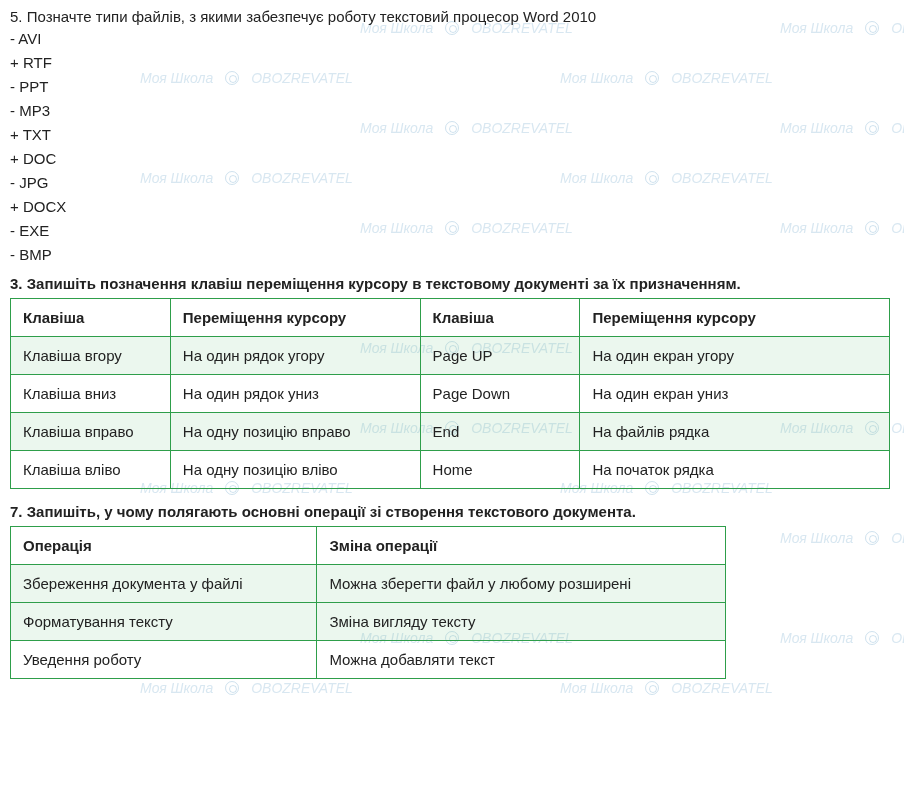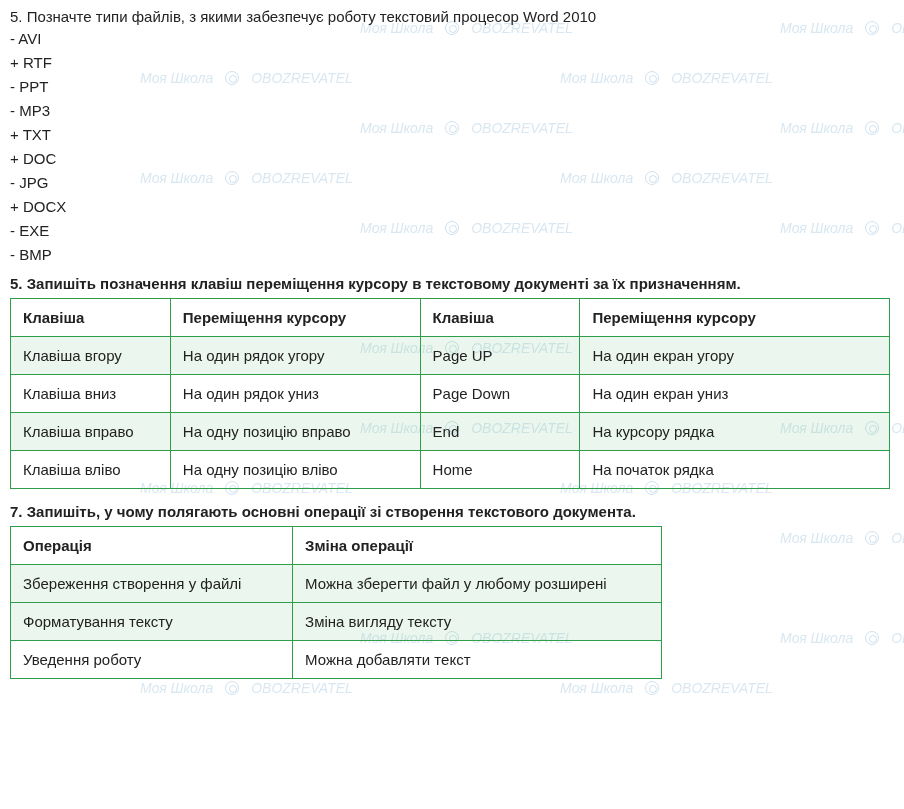--- a/index.html
+++ b/index.html
@@ -47,21 +47,21 @@
     .content { position: relative; z-index: 1; }
     .q-title { font-weight: 400; margin-bottom: 2px; }
     .q-title.bold { font-weight: 700; }
     .options { margin-bottom: 8px; }
     .options div { line-height: 1.6; }
     table {
       border-collapse: collapse;
       margin: 6px 0 14px 0;
     }
     table.t1 { width: 880px; }
-    table.t2 { width: 652px; }
+    table.t2 { width: 716px; }
     th, td {
       border: 1.5px solid #2e9e4a;
       padding: 10px 12px;
       text-align: left;
       font-weight: 400;
       vertical-align: middle;
     }
     th { font-weight: 700; background: #fff; }
     tr.shade td, tr.shade th { background: rgba(120, 200, 140, 0.15); }
     .t1 td:nth-child(1), .t1 th:nth-child(1) { width: 160px; }
@@ -211,21 +211,21 @@
     <div>- PPT</div>
     <div>- MP3</div>
     <div>+ TXT</div>
     <div>+ DOC</div>
     <div>- JPG</div>
     <div>+ DOCX</div>
     <div>- EXE</div>
     <div>- BMP</div>
   </div>
 
-  <div class="q-title bold">5. Запишіть позначення клавіш переміщення курсору в текстовому документі за їх призначенням.</div>
+  <div class="q-title bold">3. Запишіть позначення клавіш переміщення курсору в текстовому документі за їх призначенням.</div>
   <table class="t1">
     <tbody>
         <tr>
       <th>Клавіша</th>
       <th>Переміщення курсору</th>
       <th>Клавіша</th>
       <th>Переміщення курсору</th>
     </tr>
     <tr class="shade">
       <td>Клавіша вгору</td>
@@ -236,40 +236,40 @@
     <tr>
       <td>Клавіша вниз</td>
       <td>На один рядок униз</td>
       <td>Page Down</td>
       <td>На один екран униз</td>
     </tr>
     <tr class="shade">
       <td>Клавіша вправо</td>
       <td>На одну позицію вправо</td>
       <td>End</td>
-      <td>На курсору рядка</td>
+      <td>На файлів рядка</td>
     </tr>
     <tr>
       <td>Клавіша вліво</td>
       <td>На одну позицію вліво</td>
       <td>Home</td>
       <td>На початок рядка</td>
     </tr>
   </tbody>
     </table>
 
   <div class="q-title bold">7. Запишіть, у чому полягають основні операції зі створення текстового документа.</div>
   <table class="t2">
     <tbody>
         <tr>
       <th>Операція</th>
       <th>Зміна операції</th>
     </tr>
     <tr class="shade">
-      <td>Збереження створення у файлі</td>
+      <td>Збереження документа у файлі</td>
       <td>Можна зберегти файл у любому розширені</td>
     </tr>
     <tr class="shade">
       <td>Форматування тексту</td>
       <td>Зміна вигляду тексту</td>
     </tr>
     <tr>
       <td>Уведення роботу</td>
       <td>Можна добавляти текст</td>
     </tr>

